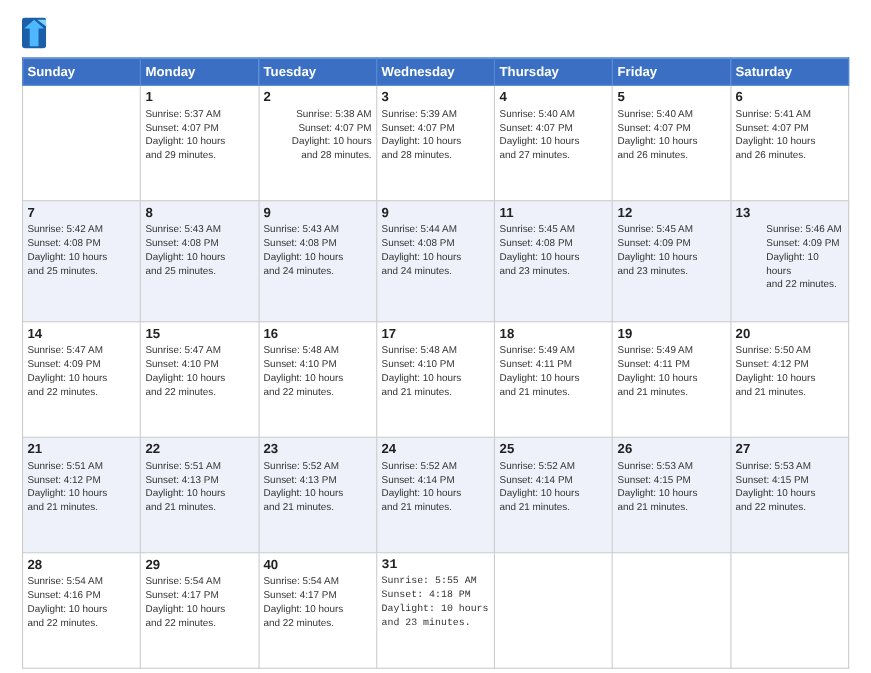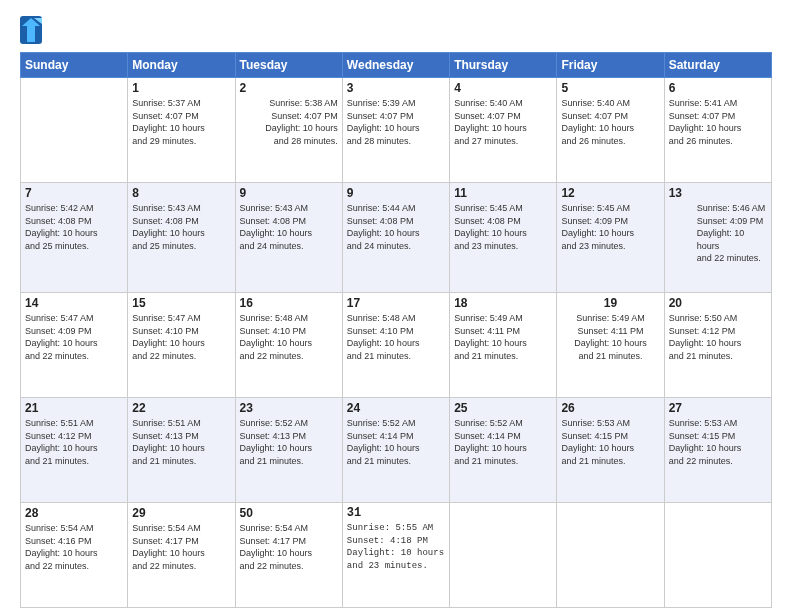--- a/index.html
+++ b/index.html
@@ -256,21 +256,21 @@
 Daylight: 10 hours
 and 21 minutes.</div>
           </td>
           <td style="background: rgb(255, 255, 255);">
             <span class="day-num">18</span>
             <div class="day-info" style="white-space: pre-line;">Sunrise: 5:49 AM
 Sunset: 4:11 PM
 Daylight: 10 hours
 and 21 minutes.</div>
           </td>
-          <td style="background: rgb(255, 255, 255); text-align: center;">
+          <td style="background: rgb(255, 255, 255);">
             <span class="day-num">19</span>
             <div class="day-info" style="white-space: pre-line;">Sunrise: 5:49 AM
 Sunset: 4:11 PM
 Daylight: 10 hours
 and 21 minutes.</div>
           </td>
           <td style="background: rgb(255, 255, 255);">
             <span class="day-num">20</span>
             <div class="day-info" style="white-space: pre-line;">Sunrise: 5:50 AM
 Sunset: 4:12 PM
@@ -338,21 +338,21 @@
 and 22 minutes.</div>
           </td>
           <td style="background: rgb(255, 255, 255);">
             <span class="day-num">29</span>
             <div class="day-info" style="white-space: pre-line;">Sunrise: 5:54 AM
 Sunset: 4:17 PM
 Daylight: 10 hours
 and 22 minutes.</div>
           </td>
           <td style="background: rgb(255, 255, 255);">
-            <span class="day-num">50</span>
+            <span class="day-num">40</span>
             <div class="day-info" style="white-space: pre-line;">Sunrise: 5:54 AM
 Sunset: 4:17 PM
 Daylight: 10 hours
 and 22 minutes.</div>
           </td>
           <td style="background: rgb(255, 255, 255); font-family: Liberation Mono, monospace;">
             <span class="day-num">31</span>
             <div class="day-info" style="white-space: pre-line;">Sunrise: 5:55 AM
 Sunset: 4:18 PM
 Daylight: 10 hours

